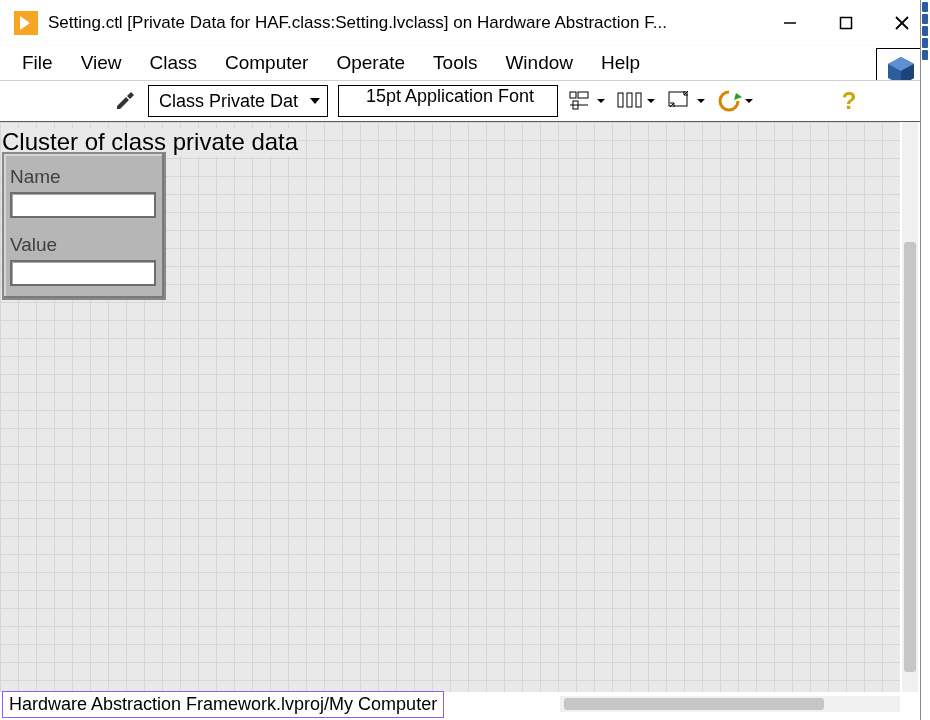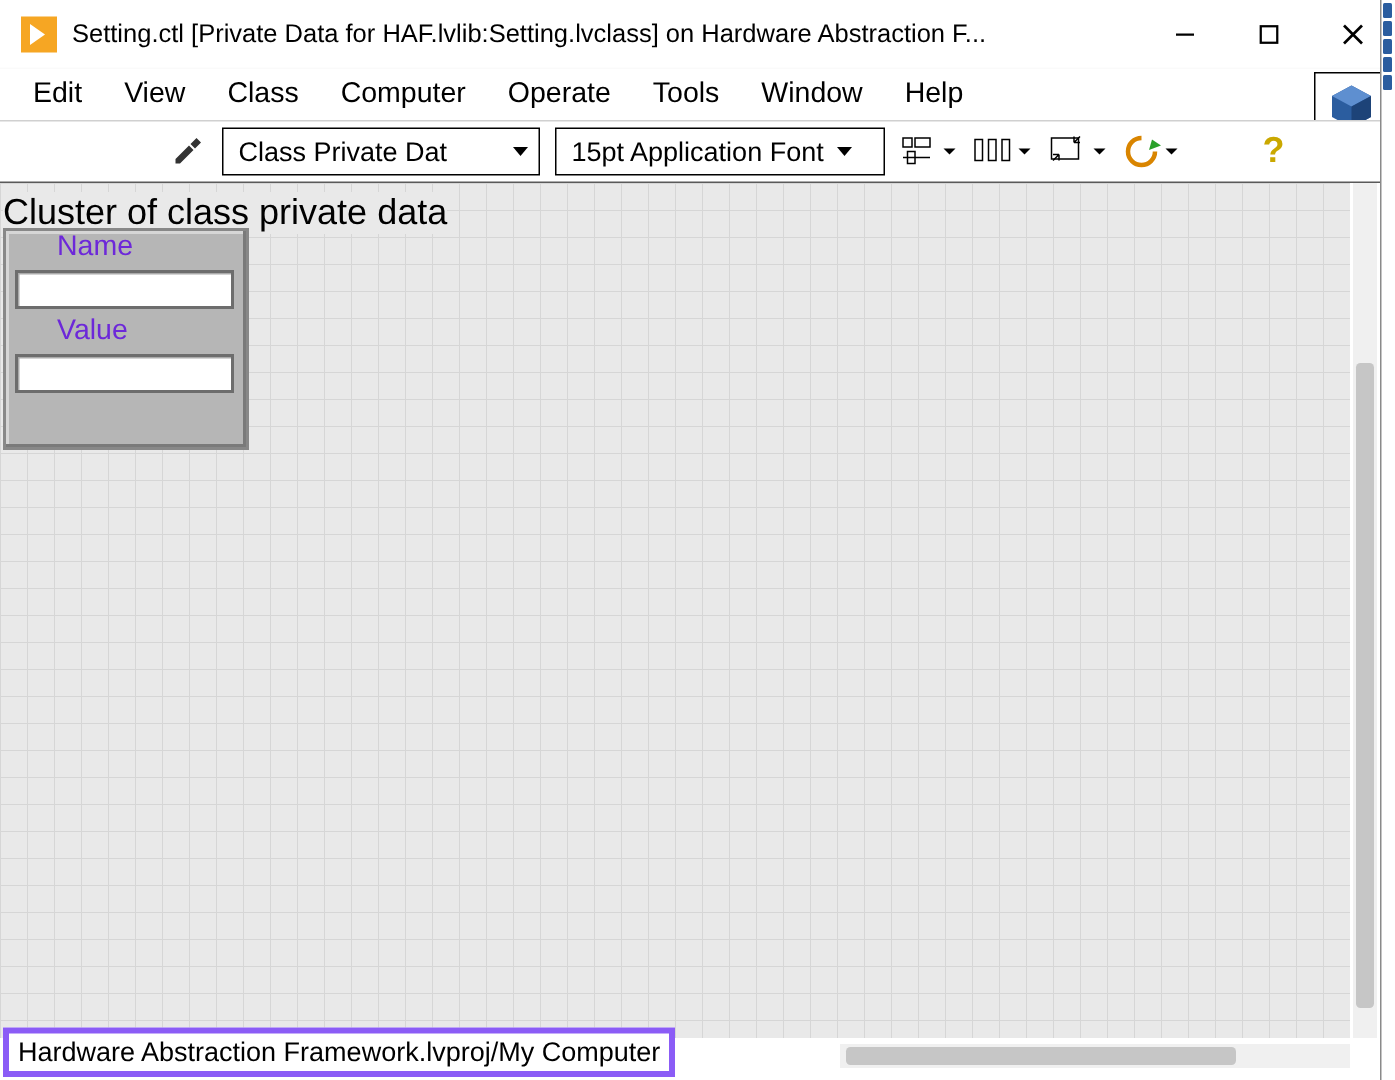--- a/index.html
+++ b/index.html
@@ -113,22 +113,22 @@
     display: flex;
     align-items: center;
     font-size: 18px;
     padding: 0 6px 0 10px;
     gap: 8px;
     cursor: pointer;
     margin-right: 10px;
     white-space: nowrap;
     overflow: hidden;
   }
-  .combo.first { width: 212px; }
-  .combo.font  { width: 220px; }
+  .combo.first { width: 180px; }
+  .combo.font  { width: 220px; flex-direction: column; }
   .combo svg { flex-shrink: 0; }
   .tb-group {
     display: flex;
     align-items: center;
     gap: 10px;
   }
   .tb-btn {
     height: 28px;
     display: flex;
     align-items: center;
@@ -172,23 +172,22 @@
     left: 2px;
     top: 30px;
     width: 164px;
     height: 148px;
     border: 2px solid #888;
     background: #b6b6b6;
     box-shadow: inset -2px -2px 0 #7a7a7a, inset 2px 2px 0 #d6d6d6;
   }
   .field-label {
     font-size: 19px;
-    color: #6d28d9;
-    padding: 0 6px 0 6px;
-    margin-left: 28px;
+    color: #404040;
+    padding: 12px 6px 0 6px;
   }
   .field-input {
     margin: 4px 6px 4px 6px;
     width: 146px;
     height: 26px;
     border: 2px solid #6d6d6d;
     background: #fff;
     box-shadow: inset 1px 1px 0 #aaa;
   }
 
@@ -220,21 +219,21 @@
     position: absolute;
     top: 2px; bottom: 2px;
     left: 4px; width: 260px;
     background: #c6c6c6;
     border-radius: 3px;
   }
   .statusbar {
     position: absolute;
     left: 2px;
     bottom: 2px;
-    border: 4px solid #8b5cf6;
+    border: 1px solid #8b5cf6;
     font-size: 18px;
     padding: 2px 6px;
     background: #fff;
     white-space: nowrap;
   }
   .right-strip {
     position: absolute;
     right: 0; top: 0; bottom: 0;
     width: 10px;
     background: #fff;
@@ -245,21 +244,21 @@
     background: #2b5d9f;
     margin: 2px 1px;
     border-radius: 1px;
   }
 </style>
 </head>
 <body>
 
 <div class="titlebar">
   <div class="app-icon"></div>
-  <div class="title">Setting.ctl [Private Data for HAF.lvlib:Setting.lvclass] on Hardware Abstraction F...</div>
+  <div class="title">Setting.ctl [Private Data for HAF.class:Setting.lvclass] on Hardware Abstraction F...</div>
   <div class="win-buttons">
     <div class="win-btn">
       <svg width="14" height="14">
           <line x1="1" y1="7" x2="13" y2="7" stroke="#000" stroke-width="1.5"></line>
         </svg>
     </div>
     <div class="win-btn">
       <svg width="14" height="14">
           <rect x="1.5" y="1.5" width="11" height="11" fill="none" stroke="#000" stroke-width="1.5"></rect>
         </svg>
@@ -267,21 +266,21 @@
     <div class="win-btn">
       <svg width="16" height="16">
         <line x1="2" y1="2" x2="14" y2="14" stroke="#000" stroke-width="1.8"></line>
         <line x1="14" y1="2" x2="2" y2="14" stroke="#000" stroke-width="1.8"></line>
       </svg>
     </div>
   </div>
 </div>
 
 <div class="menubar">
-  <div class="menu-item">Edit</div>
+  <div class="menu-item">File</div>
   <div class="menu-item">View</div>
   <div class="menu-item">Class</div>
   <div class="menu-item">Computer</div>
   <div class="menu-item">Operate</div>
   <div class="menu-item">Tools</div>
   <div class="menu-item">Window</div>
   <div class="menu-item">Help</div>
 
   <div class="class-icon-box">
     <svg width="34" height="34" viewBox="0 0 34 34">

